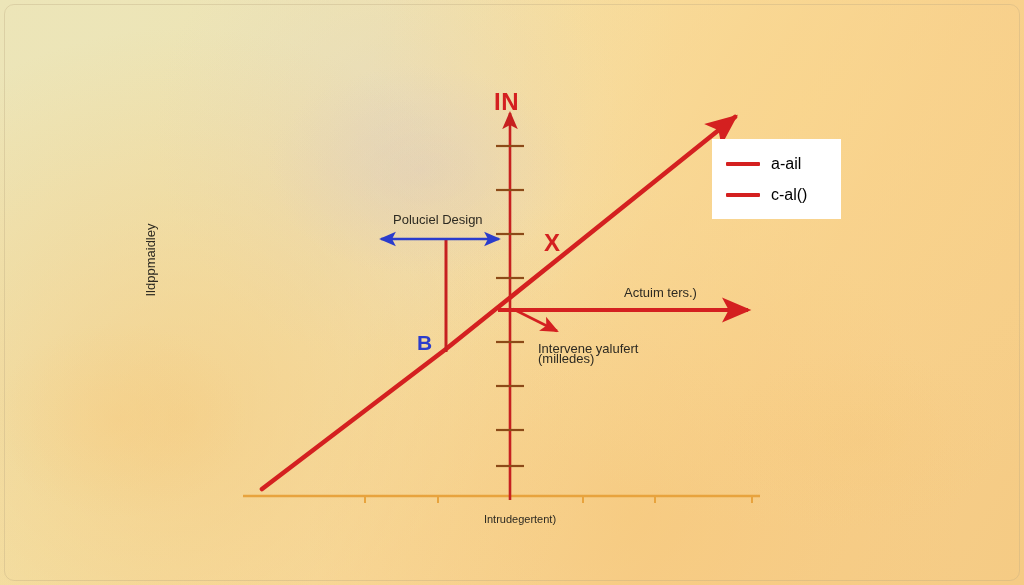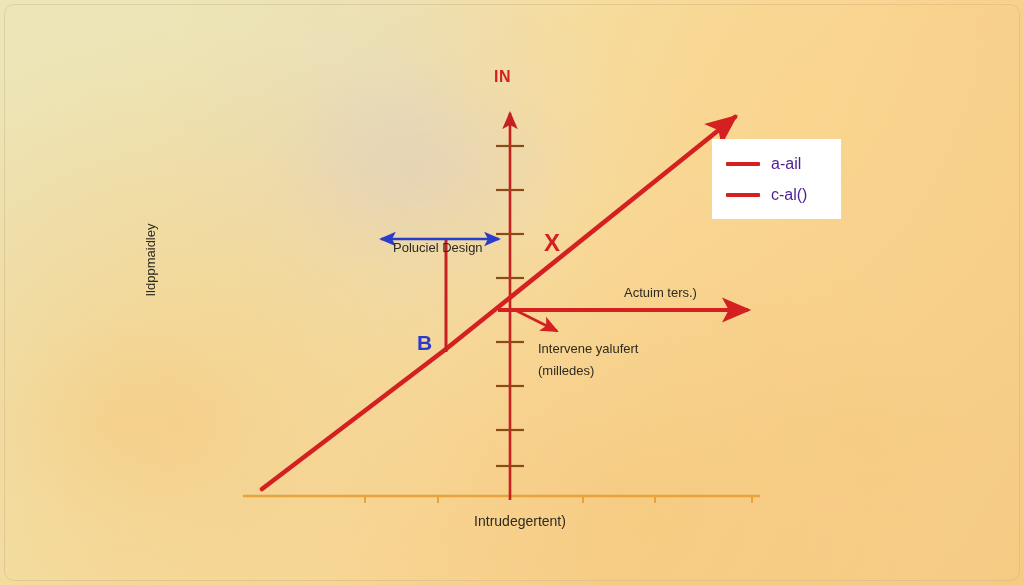--- a/index.html
+++ b/index.html
@@ -79,29 +79,29 @@
     transform-origin: 25px 60px;
     text-align: center;
     white-space: nowrap;
   }
   #x-axis-label {
     position: absolute;
     left: 340px;
     top: 513px;
     width: 360px;
     text-align: center;
-    font-size: 14px;
+    font-size: 11px;
     color: #2d2a22;
     white-space: nowrap;
   }
   #axis-top-label {
     position: absolute;
     left: 494px;
-    top: 68px;
-    font-size: 16px;
+    top: 88px;
+    font-size: 24px;
     font-weight: bold;
     color: #d42020;
     letter-spacing: 0.5px;
   }
   #marker-x {
     position: absolute;
     left: 544px;
     top: 229px;
     font-size: 24px;
     font-weight: bold;
@@ -111,33 +111,32 @@
     position: absolute;
     left: 417px;
     top: 331px;
     font-size: 21px;
     font-weight: bold;
     color: #2b3ccc;
   }
   #label-design {
     left: 393px;
     top: 212px;
-    margin-top: 28px;
   }
   #label-actuim {
     left: 624px;
     top: 285px;
   }
   #label-cotender-1 {
     left: 538px;
     top: 341px;
   }
   #label-cotender-2 {
     left: 538px;
-    top: 363px;
+    top: 351px;
   }
 
   
   #legend {
     position: absolute;
     left: 712px;
     top: 139px;
     width: 129px;
     height: 80px;
     background: #ffffff;
@@ -155,21 +154,21 @@
   }
   .legend-swatch {
     width: 34px;
     height: 4px;
     background: #d42020;
     border-radius: 1px;
     flex: 0 0 auto;
   }
   .legend-label {
     font-size: 16px;
-    color: #4c1d95;
+    color: #000000;
     white-space: nowrap;
   }
 </style>
 </head>
 <body>
 
 <div id="canvas">
 
   <div id="blur-overlay"></div>
   <div id="frame-border"></div>

